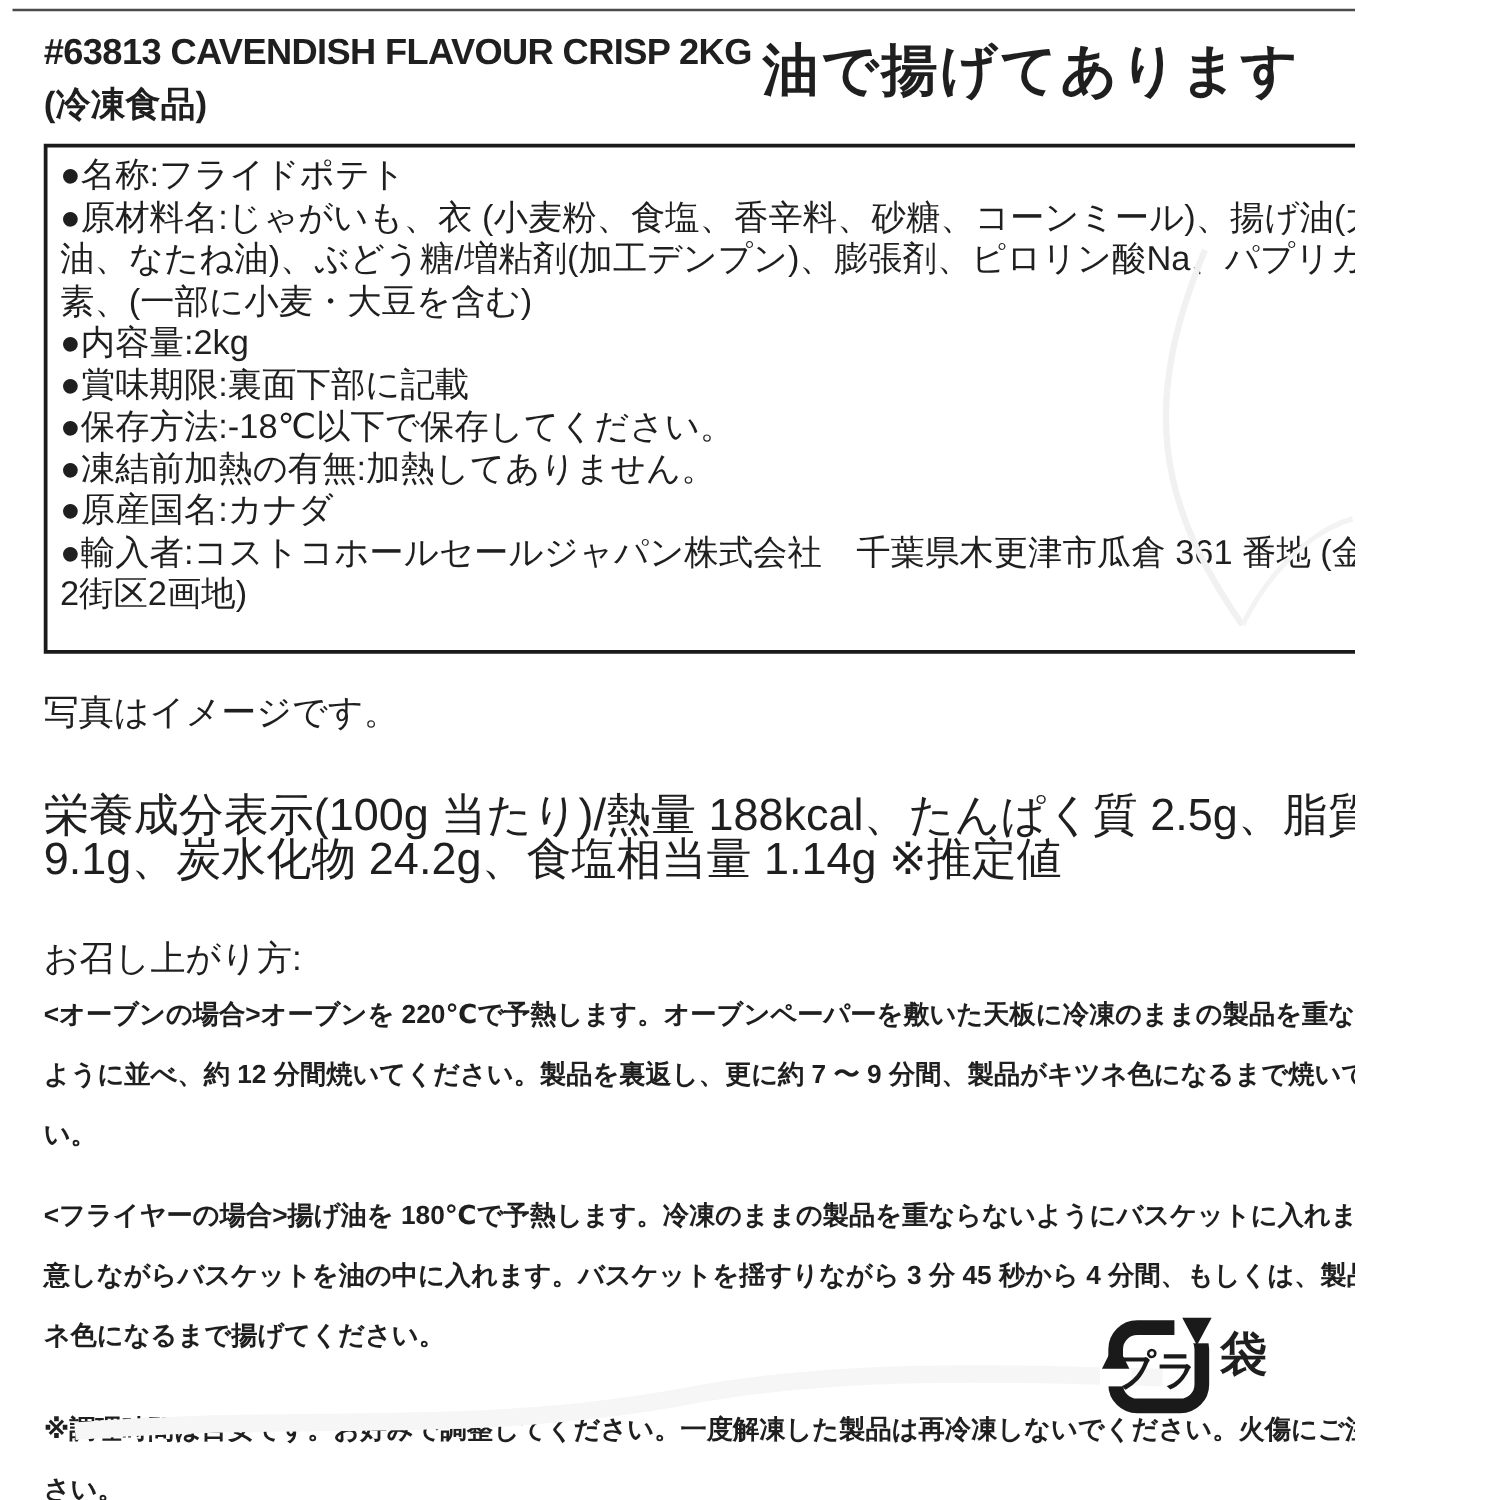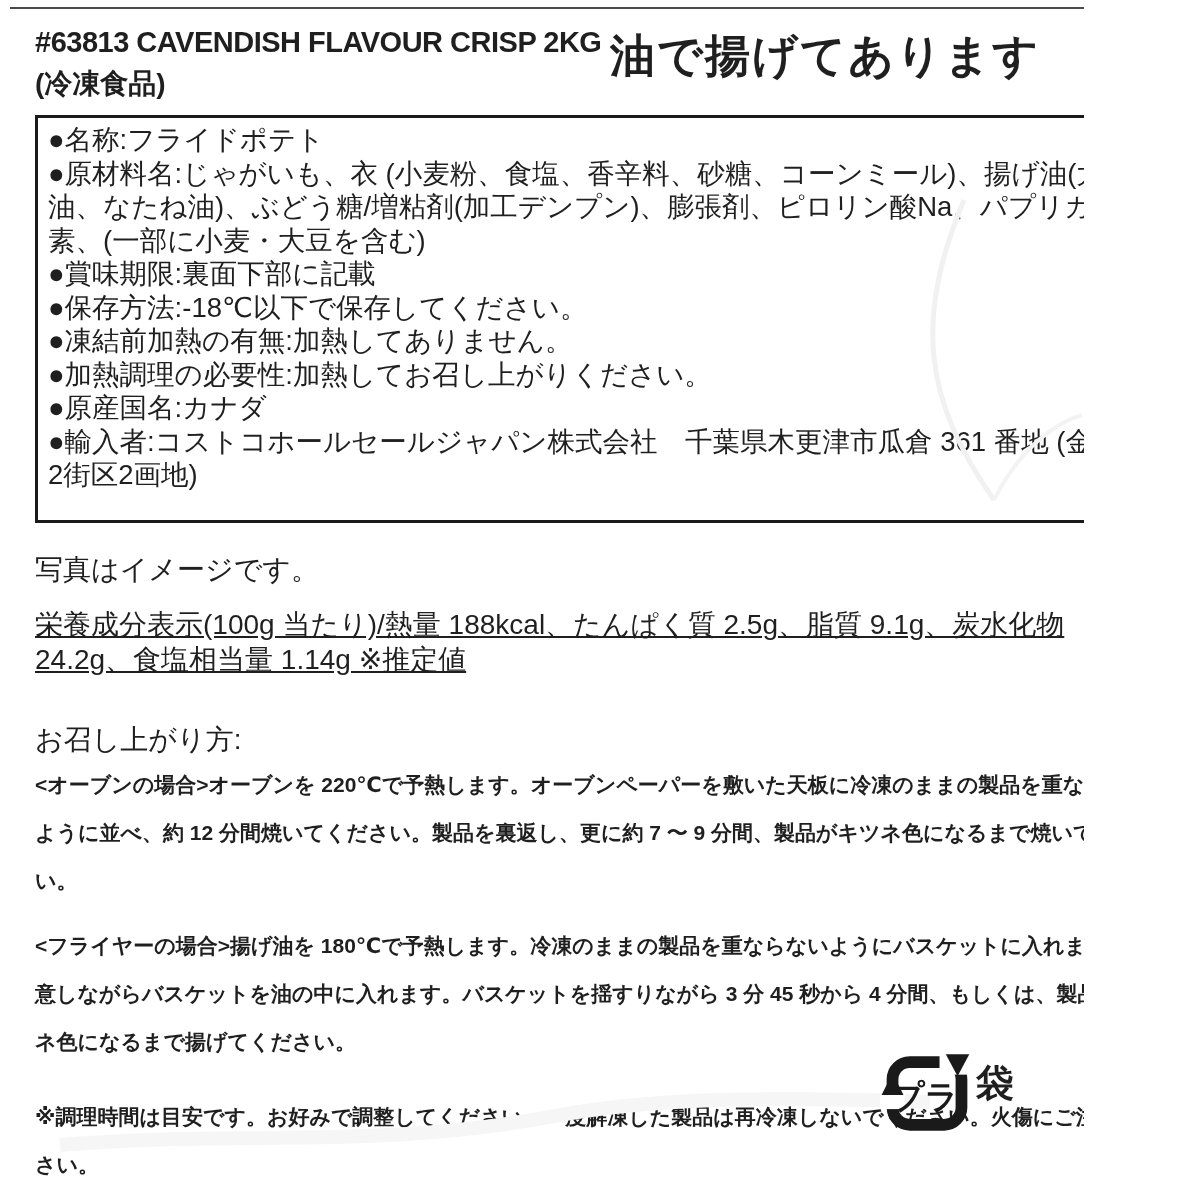--- a/index.html
+++ b/index.html
@@ -60,26 +60,25 @@
     font-size: 27.5px;
     line-height: 33.5px;
     font-weight: 500;
   }
   .photo-note {
     margin-top: 28px;
     font-size: 28px;
     font-weight: 500;
   }
   .nutrition {
-    margin-top: 18px;
-    font-size: 28px;
+    margin-top: 45px;
+    font-size: 36px;
     line-height: 35px;
     font-weight: 500;
     width: 1135px;
-    text-decoration: underline;
   }
   .serving-heading {
     margin-top: 44px;
     font-size: 28px;
     font-weight: 500;
   }
   .para {
     font-size: 21px;
     line-height: 48px;
     font-weight: 700;
@@ -121,24 +120,24 @@
     <div class="header-left">
       <div class="product-code">#63813 CAVENDISH FLAVOUR CRISP  2KG</div>
       <div class="frozen-note">(冷凍食品)</div>
     </div>
     <div class="fried-notice">油で揚げてあります</div>
   </div>
 
   <div class="spec-box">
     <div class="spec-item">●名称:フライドポテト</div>
     <div class="spec-item">●原材料名:じゃがいも、衣 (小麦粉、食塩、香辛料、砂糖、コーンミール)、揚げ油(大豆油、なたね油)、ぶどう糖/増粘剤(加工デンプン)、膨張剤、ピロリン酸Na、パプリカ色素、(一部に小麦・大豆を含む)</div>
+    <div class="spec-item">●内容量:2kg</div>
     <div class="spec-item">●賞味期限:裏面下部に記載</div>
     <div class="spec-item">●保存方法:-18℃以下で保存してください。</div>
     <div class="spec-item">●凍結前加熱の有無:加熱してありません。</div>
-    <div class="spec-item">●加熱調理の必要性:加熱してお召し上がりください。</div>
     <div class="spec-item">●原産国名:カナダ</div>
     <div class="spec-item">●輸入者:コストコホールセールジャパン株式会社　千葉県木更津市瓜倉 361 番地 (金田西2街区2画地)</div>
   </div>
 
   <div class="photo-note">写真はイメージです。</div>
 
   <div class="nutrition">栄養成分表示(100g 当たり)/熱量 188kcal、たんぱく質 2.5g、脂質 9.1g、炭水化物 24.2g、食塩相当量 1.14g ※推定値</div>
 
   <div class="serving-heading">お召し上がり方:</div>
 

